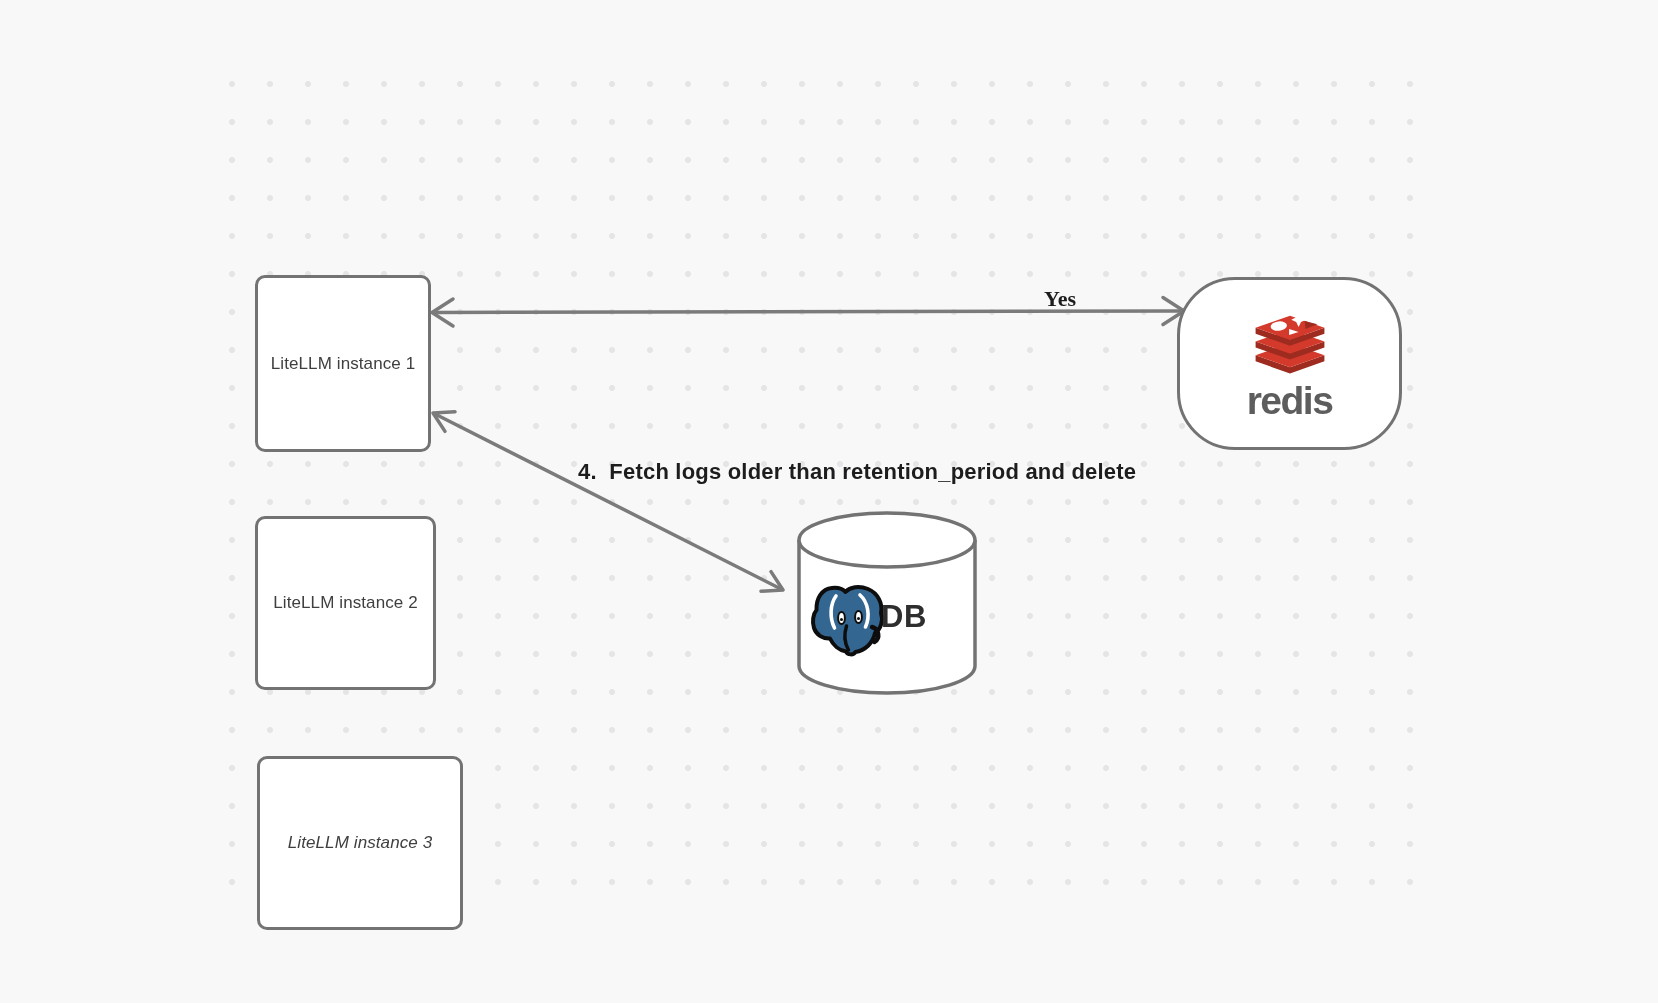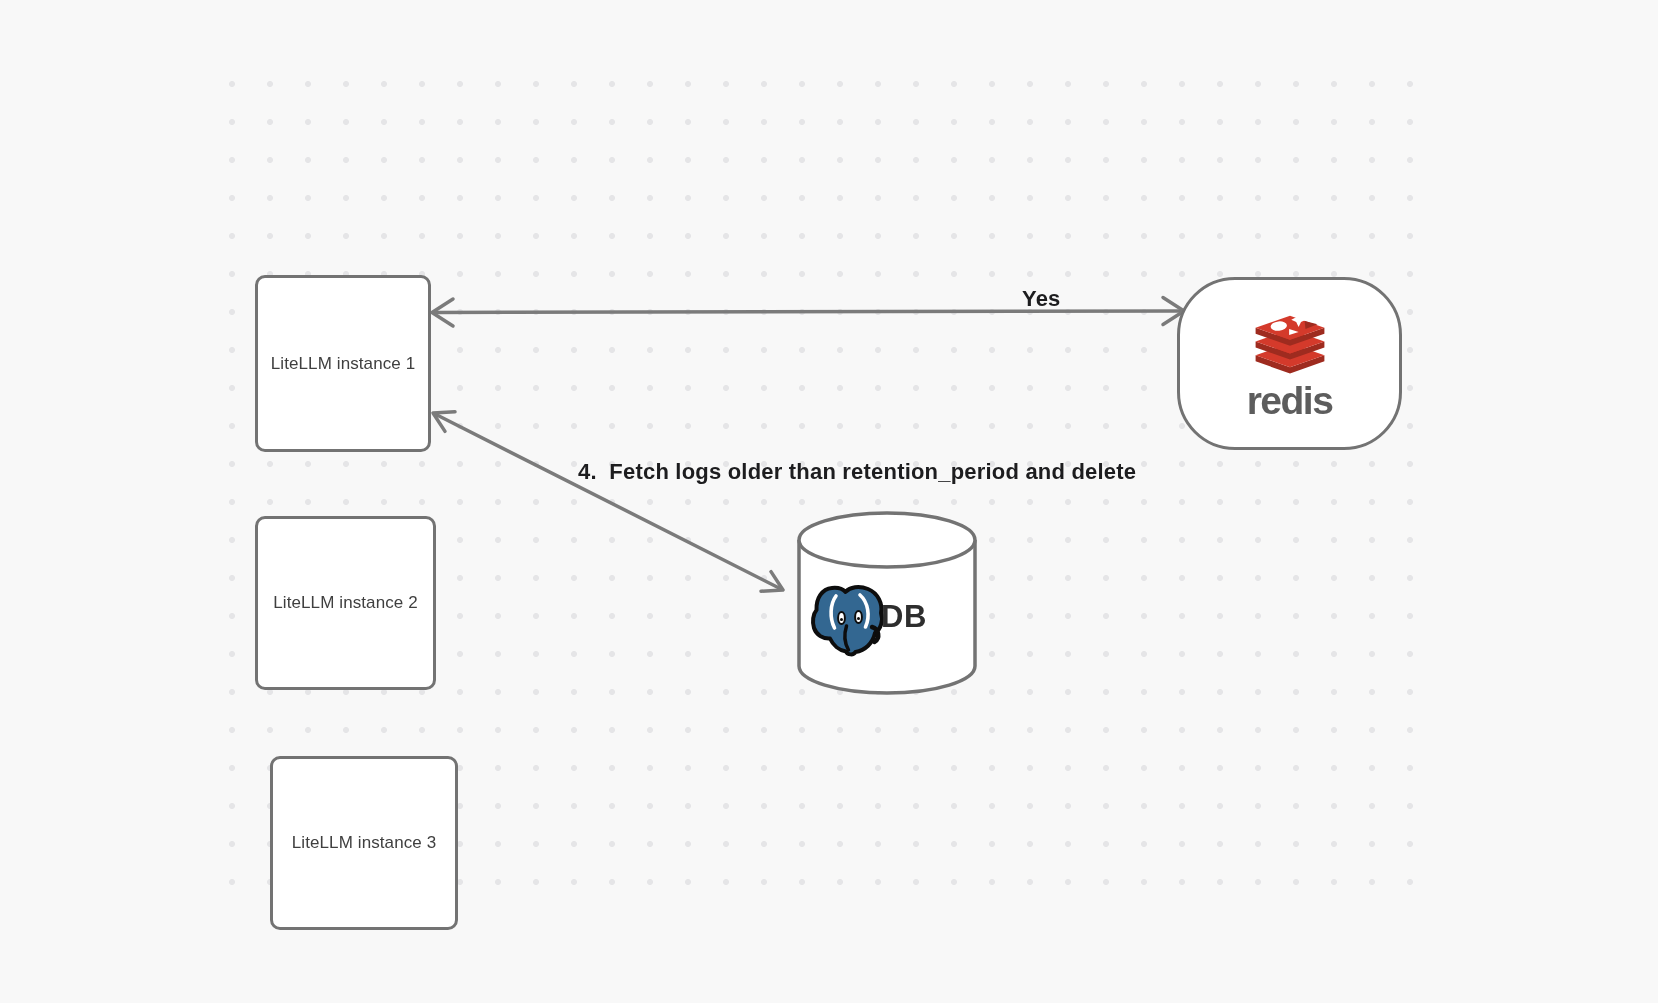--- a/index.html
+++ b/index.html
@@ -17,21 +17,21 @@
   .node-box{
     position:absolute;box-sizing:border-box;
     background:#ffffff;border:3.5px solid #737373;border-radius:10px;
     display:flex;align-items:center;justify-content:center;
   }
   .node-box .lbl{
     font-size:17px;color:#3f3f3f;letter-spacing:.1px;
   }
   .box1{left:255px;top:275px;width:176px;height:177px;}
   .box2{left:255px;top:516px;width:181px;height:174px;}
-  .box3{left:270px;top:756px;width:188px;height:174px;}
+  .box3{left:257px;top:756px;width:206px;height:174px;font-style:italic;}
   .redis-node{
     position:absolute;left:1177px;top:277px;width:225px;height:173px;
     box-sizing:border-box;background:#fff;border:3.5px solid #737373;border-radius:58px;
     display:flex;flex-direction:column;align-items:center;
   }
   .redis-node svg{margin-top:30px;}
   .redis-wordmark{
     font-size:39px;font-weight:bold;color:#5d5d5d;letter-spacing:-1.5px;
     line-height:36px;margin-top:3px;
   }
@@ -39,21 +39,21 @@
   .pg-elephant{position:absolute;left:810px;top:580px;}
   .db-label{
     position:absolute;left:881px;top:599px;
     font-size:31px;font-weight:bold;color:#2e2e2e;letter-spacing:0.5px;
   }
   .edge-label{
     position:absolute;font-size:22px;font-weight:bold;color:#1d1d1f;
     white-space:pre;letter-spacing:.2px;
   }
   .edge1-label{left:505px;top:286px;}
-  .edge1-yes{left:1022px;top:286px;}
+  .edge1-yes{left:1044px;top:286px;font-family:Liberation Serif, serif;}
   .edge2-label{left:578px;top:459px;}
 </style>
 </head>
 <body>
 
 <div class="stage">
 
   <div class="dotgrid"></div>
 
   <svg class="arrows" width="1658" height="1003" viewBox="0 0 1658 1003">

